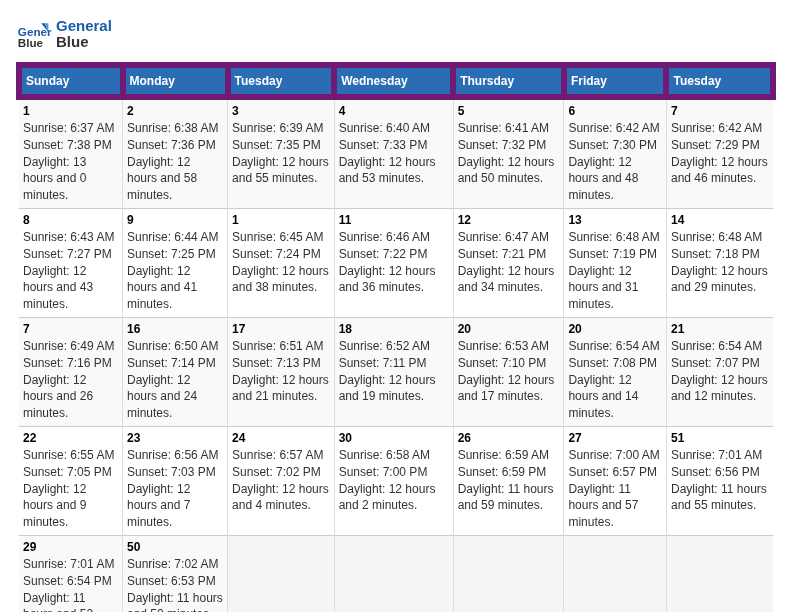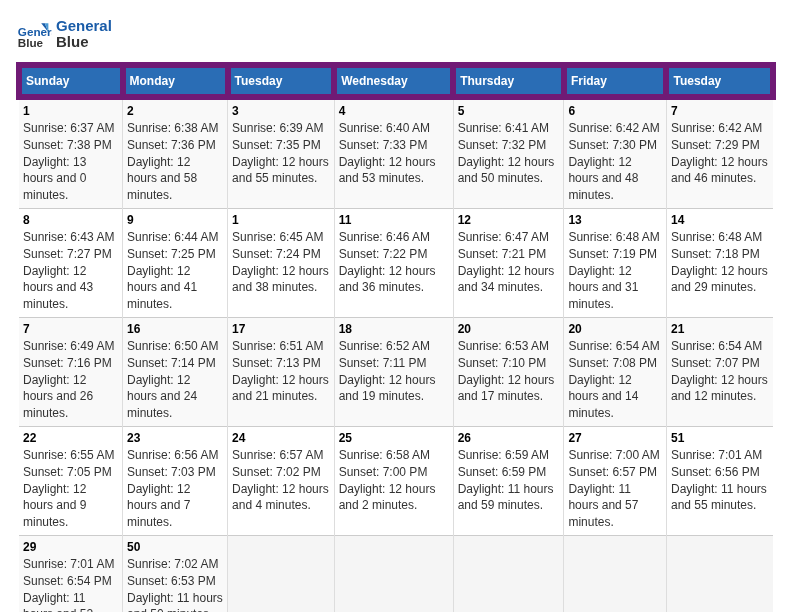--- a/index.html
+++ b/index.html
@@ -313,21 +313,21 @@
       </td>
         <td>
         <span class="day-num">24</span>
         <div class="day-info">
           Sunrise: 6:57 AM<br>
           Sunset: 7:02 PM<br>
           Daylight: 12 hours and 4 minutes.
         </div>
       </td>
         <td>
-        <span class="day-num">25</span>
+        <span class="day-num">30</span>
         <div class="day-info">
           Sunrise: 6:58 AM<br>
           Sunset: 7:00 PM<br>
           Daylight: 12 hours and 2 minutes.
         </div>
       </td>
         <td>
         <span class="day-num">26</span>
         <div class="day-info">
           Sunrise: 6:59 AM<br>

